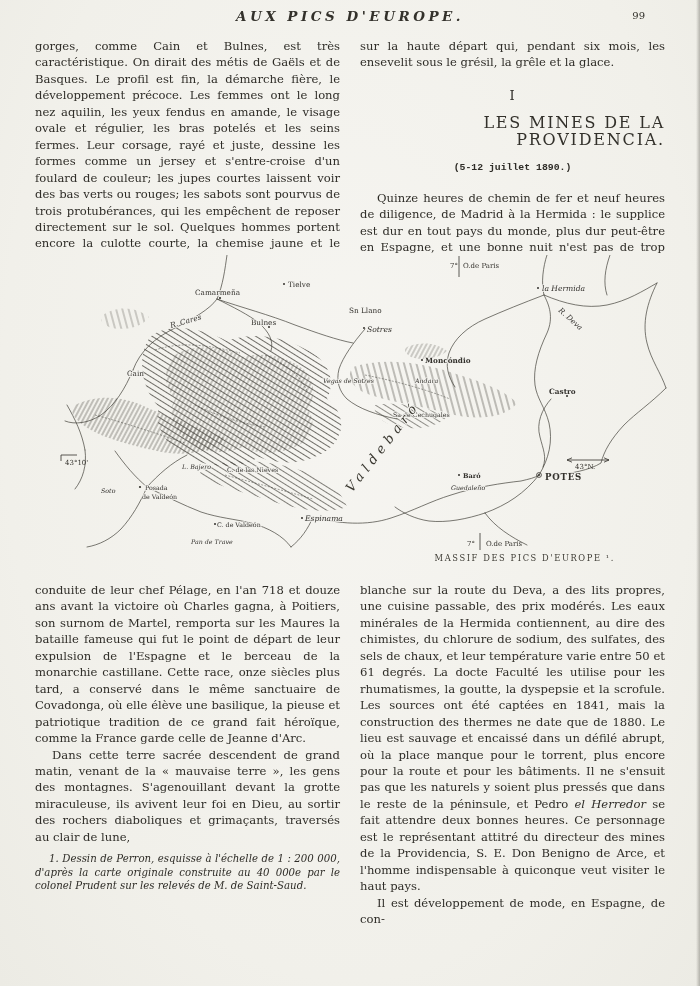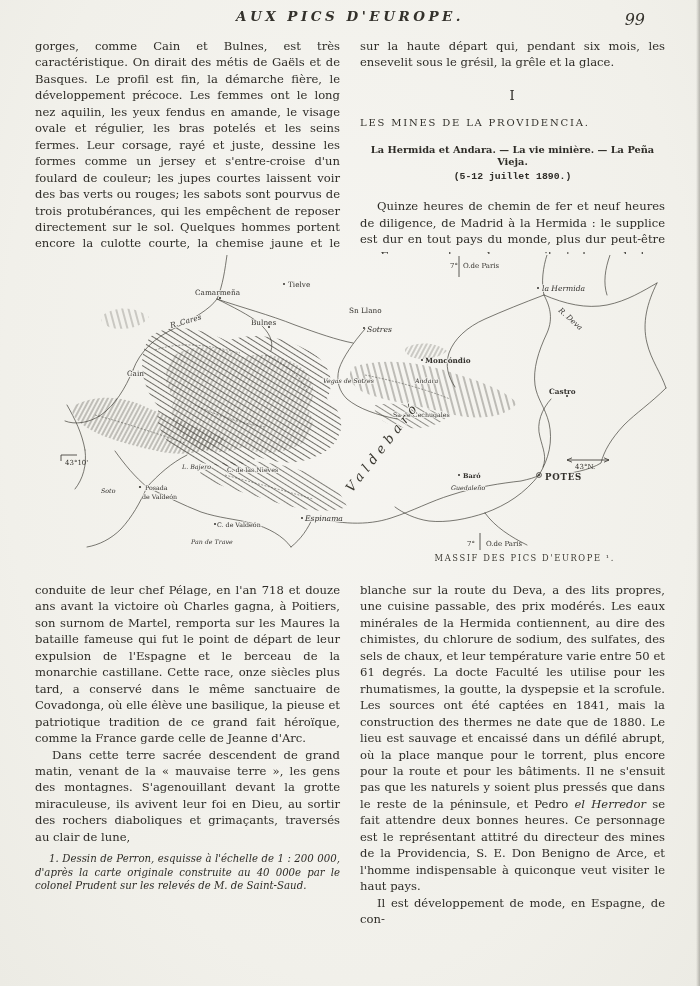--- a/index.html
+++ b/index.html
@@ -14,32 +14,32 @@
   .scan-edge{position:absolute; right:0; top:0; bottom:0; width:4px;
     background:linear-gradient(to left, rgba(70,68,60,.35), rgba(70,68,60,0));}
   
   .page-header{position:absolute; top:8px; left:0; width:100%; height:24px;}
   .page-header .title{
     display:block; text-align:center;
     font-style:italic; font-weight:bold; font-size:13.5px; letter-spacing:3.5px;
     color:#33312b;
   }
   .page-header .pagenum{
-    position:absolute; right:55px; top:2px; font-size:16px; color:#33312b;font-style:italic;
+    position:absolute; right:55px; top:2px; font-size:10px; color:#33312b;
   }
   
   .cols{position:absolute; left:35px; width:630px; display:flex; gap:20px;}
   .cols-top{top:38px; height:216px; overflow:hidden;}
   .cols-bottom{top:582px;}
   .col{width:305px; font-size:11.6px; line-height:16.45px; text-align:justify;}
   .col p{margin:0; padding:0;}
   .col p.indent{text-indent:17px;}
   .chapter-numeral{text-align:center; text-indent:0 !important; font-size:13px;
     margin:17px 0 11px !important; letter-spacing:1px;}
-  .chapter-title{text-align:left; text-indent:0 !important; font-size:10px;
+  .chapter-title{text-align:right; text-indent:0 !important; font-size:16px;
     letter-spacing:1.8px; margin:0 0 12px !important; color:#33312b;}
   .chapter-subtitle{text-align:center; text-indent:0 !important; font-size:9.8px;
     font-weight:bold; line-height:12.5px; margin:0 !important;}
   .chapter-date{text-align:center; text-indent:0 !important; font-size:9.8px;
     font-weight:bold; margin:0 0 13px !important;font-family:Liberation Mono, monospace;}
   .footnote{margin-top:7px; font-style:italic; font-size:10.2px; line-height:13.6px;
     text-align:justify;}
   .footnote .fn-text{text-indent:14px; display:block;font-style:italic;}
   
   .map-svg{position:absolute; left:55px; top:255px;}
@@ -79,21 +79,20 @@
 
   <div class="cols cols-top">
     <div class="col">
       <p>gorges, comme Cain et Bulnes, est très caractéristique. On dirait des métis de Gaëls et de Basques. Le profil est fin, la démarche fière, le développement précoce. Les femmes ont le long nez aquilin, les yeux fendus en amande, le visage ovale et régulier, les bras potelés et les seins fermes. Leur corsage, rayé et juste, dessine les formes comme un jersey et s'entre-croise d'un foulard de couleur; les jupes courtes laissent voir des bas verts ou rouges; les sabots sont pourvus de trois protubérances, qui les empêchent de reposer directement sur le sol. Quelques hommes portent encore la culotte courte, la chemise jaune et le gilet à manches des Asturiens.</p>
 
     </div>
     <div class="col">
       <p>sur la haute départ qui, pendant six mois, les ensevelit sous le grésil, la grêle et la glace.</p>
       <p class="chapter-numeral">I</p>
       <p class="chapter-title">LES MINES DE LA PROVIDENCIA.</p>
-      <p class="chapter-subtitle">La Hermida et Andara. — La vie minière. — La Peña Vieja.</p>
       <p class="chapter-date">(5-12 juillet 1890.)</p>
       <p class="indent">Quinze heures de chemin de fer et neuf heures de diligence, de Madrid à la Hermida : le supplice est dur en tout pays du monde, plus dur peut-être en Espagne, et une bonne nuit n'est pas de trop pour reposer de ces fatigues. L'hôtel des Bains, grande maison</p>
     </div>
   </div>
 
   <svg id="map-svg" class="map-svg" width="615" height="295" viewBox="0 0 615 295">
     <defs>
       <pattern id="h1" width="5" height="5" patternUnits="userSpaceOnUse" patternTransform="rotate(32)">
         <line x1="0" y1="2.5" x2="5" y2="2.5" stroke="#45433c" stroke-width="0.9"></line>
       </pattern>

